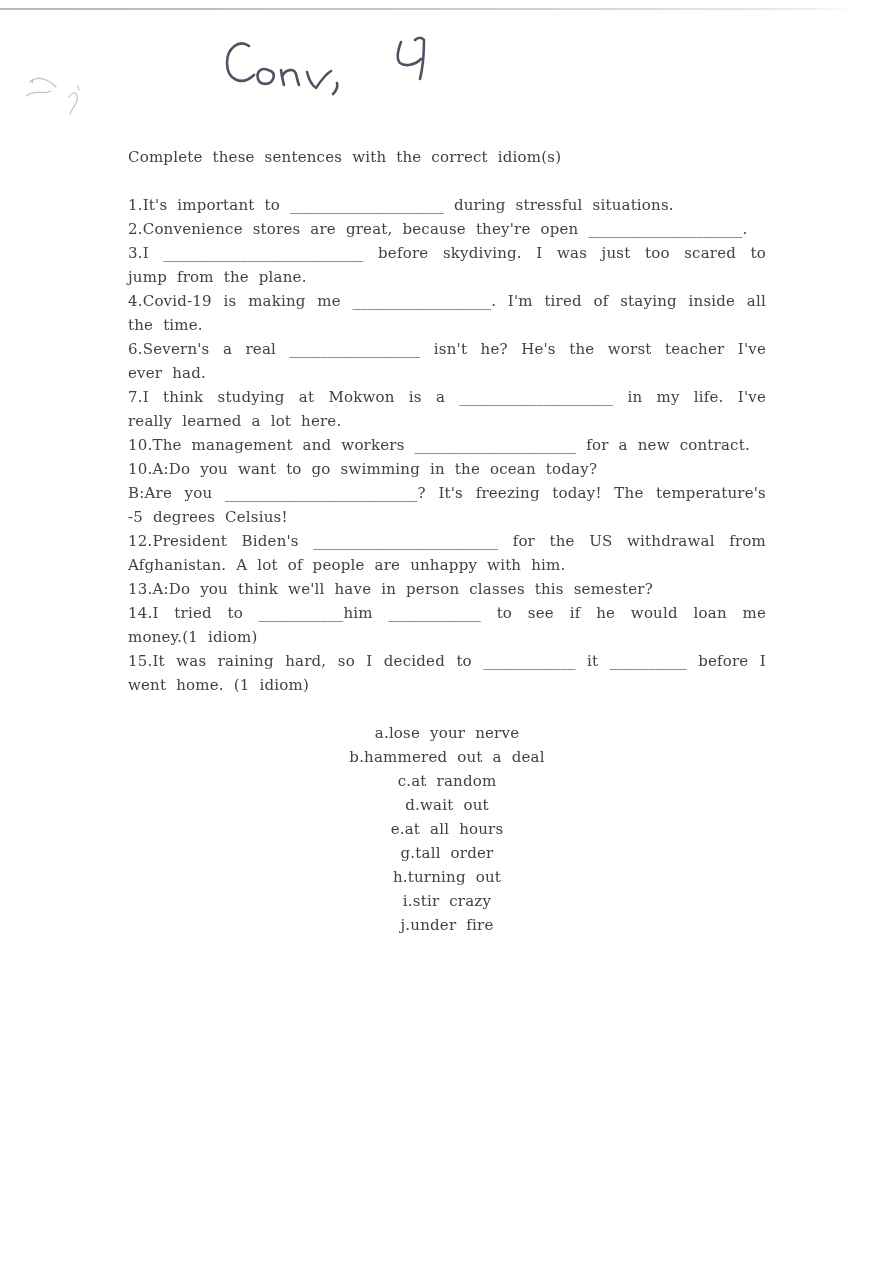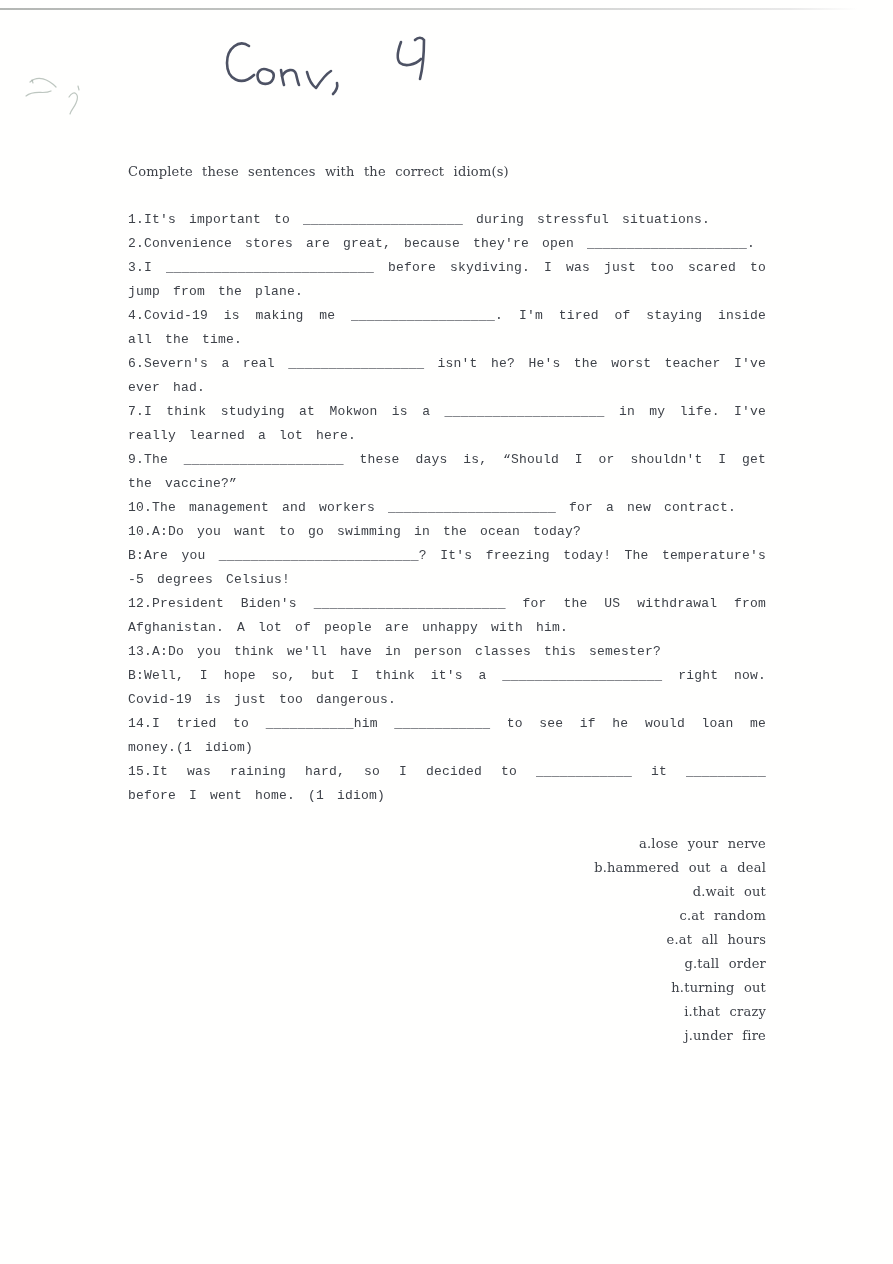--- a/index.html
+++ b/index.html
@@ -11,29 +11,29 @@
   }
   .scan-edge {
     position:absolute; top:8px; left:0; width:858px; height:2px;
     background:linear-gradient(to right,#b4b7b4,#caccca 55%,#e9e9e9 92%,rgba(255,255,255,0));
   }
   .title-ink { position:absolute; left:215px; top:35px; width:230px; height:85px; }
   .title-ink path { fill:none; stroke:#4d5264; stroke-width:2.6; stroke-linecap:round; stroke-linejoin:round; }
   .scribble { position:absolute; left:22px; top:66px; width:100px; height:52px; }
   .scribble path { fill:none; stroke:#9aa79e; stroke-width:1.2; stroke-linecap:round; opacity:0.65; }
   .textblock {
-    position:absolute; left:128px; top:160px; width:638px;
-    font-size:13px; line-height:24px;
+    position:absolute; left:128px; top:145px; width:638px;
+    font-size:15px; line-height:24px;
     letter-spacing:0.2px; word-spacing:5px;
   }
   .textblock p { margin:0; text-align:justify; }
   p.instruction { text-align:left; }
-  .questions { margin-top:24px;font-family:Liberation Mono, monospace; }
+  .questions { margin-top:24px; }
   .options-list { margin-top:24px; }
-  .options-list p { text-align:right; }
+  .options-list p { text-align:center; }
   .hidden-label {
     position:absolute; width:1px; height:1px; overflow:hidden;
     clip:rect(0 0 0 0); white-space:nowrap;
   }
 </style>
 </head>
 <body>
 
 <div class="page">
 
@@ -72,37 +72,35 @@
 
     <p class="instruction">Complete these sentences with the correct idiom(s)</p>
 
     <div class="questions">
       <p>1.It's important to ____________________ during stressful situations.</p>
       <p>2.Convenience stores are great, because they're open ____________________.</p>
       <p>3.I __________________________ before skydiving. I was just too scared to jump from the plane.</p>
       <p>4.Covid-19 is making me __________________. I'm tired of staying inside all the time.</p>
       <p>6.Severn's a real _________________ isn't he? He's the worst teacher I've ever had.</p>
       <p>7.I think studying at Mokwon is a ____________________ in my life. I've really learned a lot here.</p>
-      <p>9.The ____________________ these days is, “Should I or shouldn't I get the vaccine?”</p>
       <p>10.The management and workers _____________________ for a new contract.</p>
       <p>10.A:Do you want to go swimming in the ocean today?</p>
       <p>B:Are you _________________________? It's freezing today! The temperature's -5 degrees Celsius!</p>
       <p>12.President Biden's ________________________ for the US withdrawal from Afghanistan. A lot of people are unhappy with him.</p>
       <p>13.A:Do you think we'll have in person classes this semester?</p>
-      <p>B:Well, I hope so, but I think it's a ____________________ right now. Covid-19 is just too dangerous.</p>
       <p>14.I tried to ___________him ____________ to see if he would loan me money.(1 idiom)</p>
       <p>15.It was raining hard, so I decided to ____________ it __________ before I went home. (1 idiom)</p>
     </div>
 
     <div class="options-list">
       <p>a.lose your nerve</p>
       <p>b.hammered out a deal</p>
+      <p>c.at random</p>
       <p>d.wait out</p>
-      <p>c.at random</p>
       <p>e.at all hours</p>
       <p>g.tall order</p>
       <p>h.turning out</p>
-      <p>i.that crazy</p>
+      <p>i.stir crazy</p>
       <p>j.under fire</p>
     </div>
 
   </div>
 </div>
 
 </body></html>

